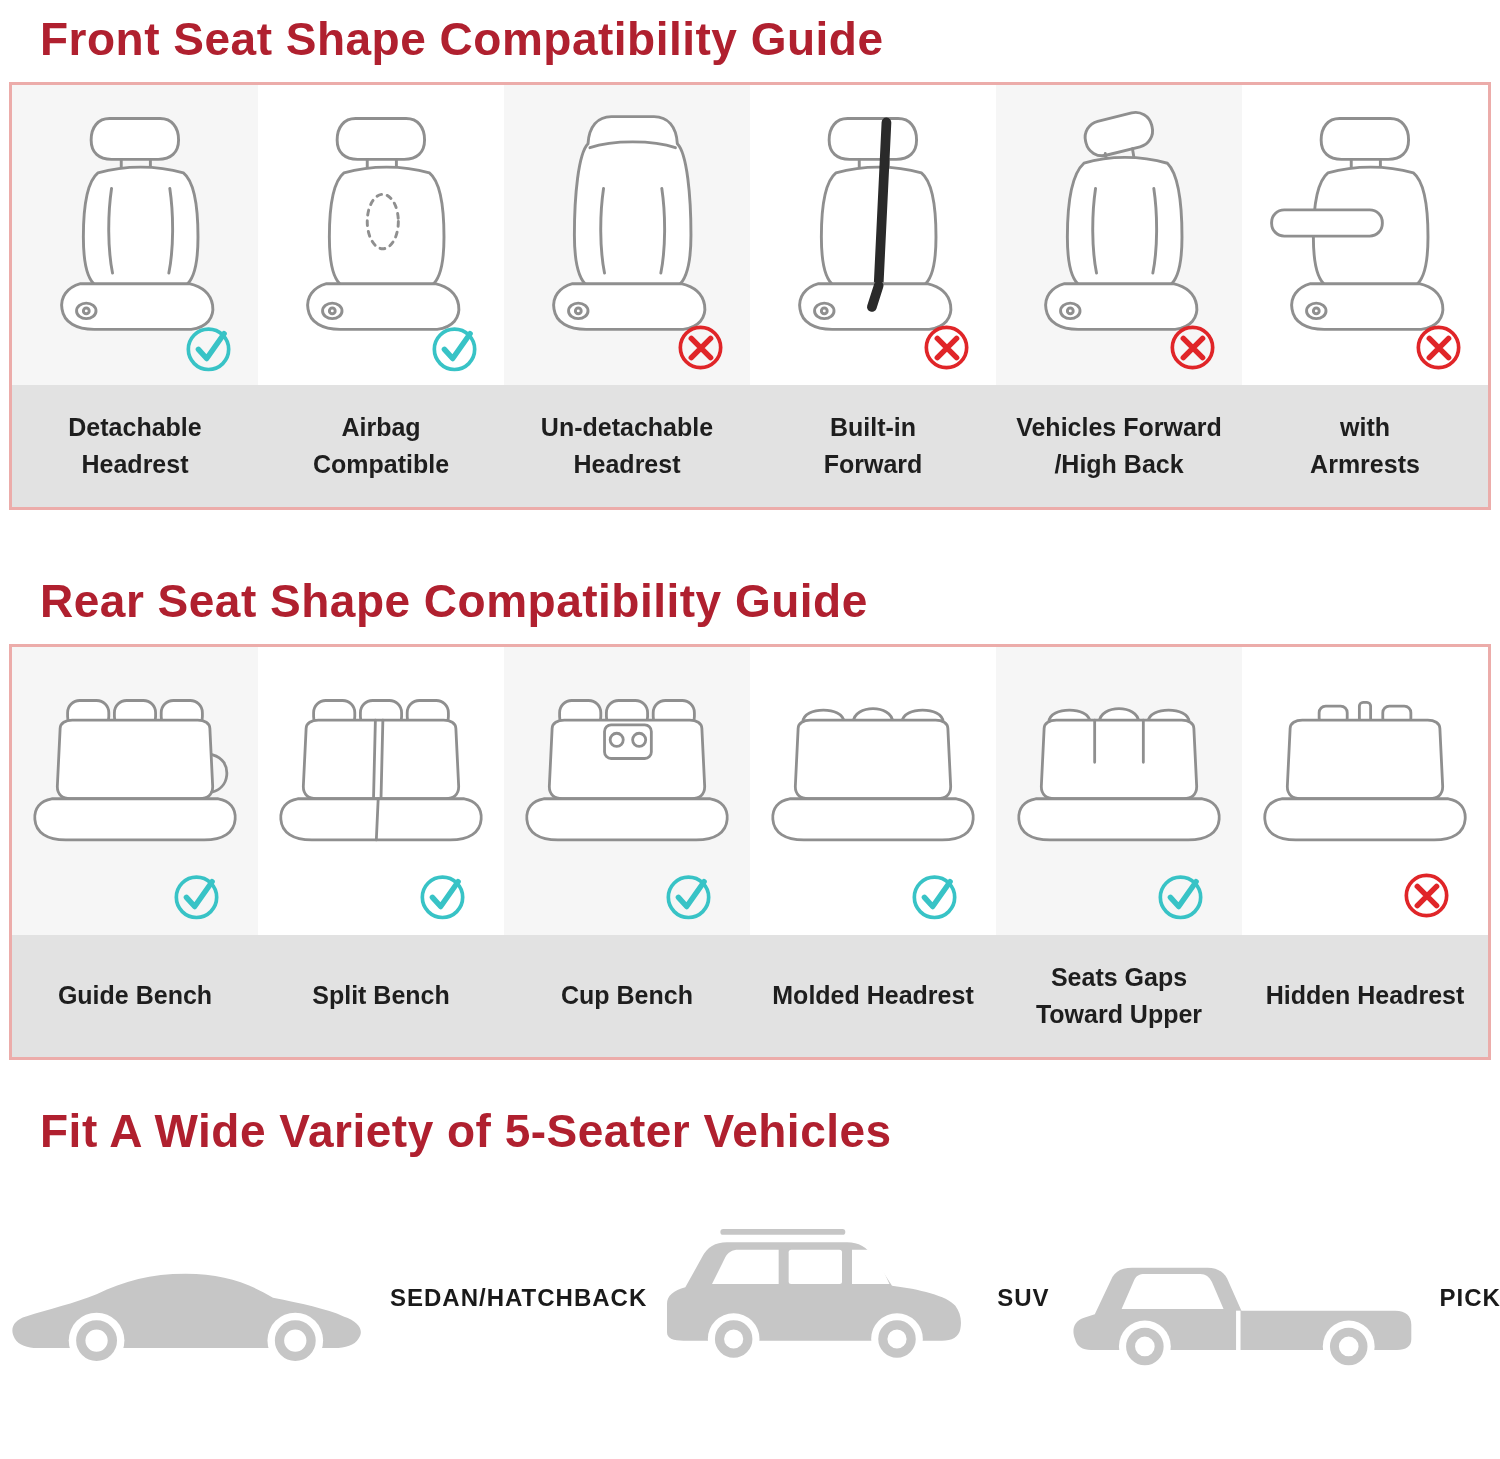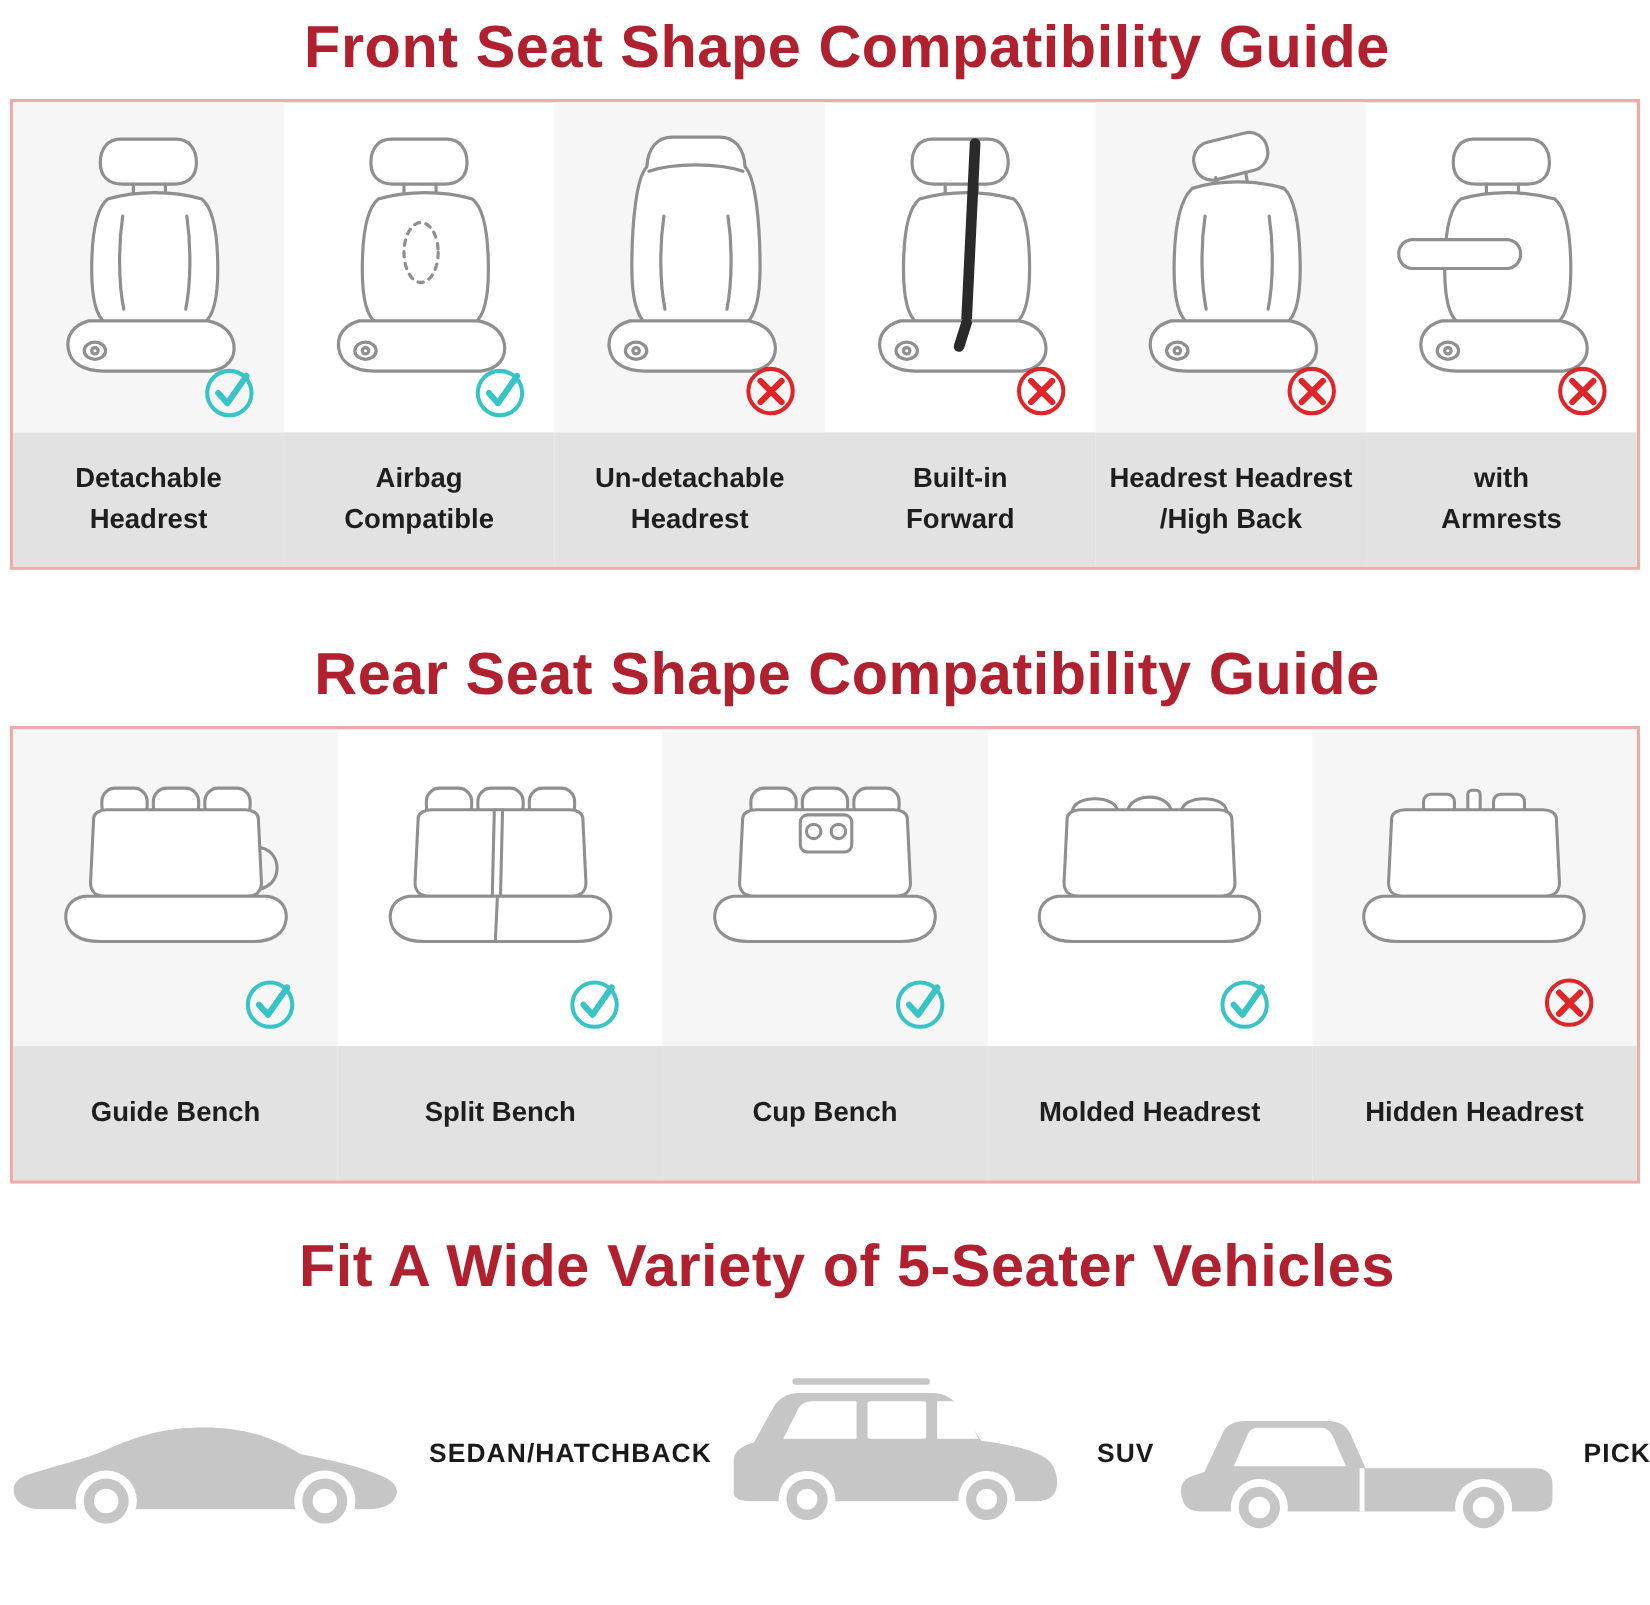--- a/index.html
+++ b/index.html
@@ -1,21 +1,21 @@
 <!DOCTYPE html>
 <html><head>
 <meta charset="utf-8">
 <style>
   html,body{margin:0;padding:0}
   body{
     width:1500px;height:1459px;background:#ffffff;overflow:hidden;
     font-family:"Liberation Sans",sans-serif;
   }
   .section-title{
-    margin:0;text-align:center;color:#b0202f;font-size:54px;font-weight:bold;
+    margin:0;text-align:left;color:#b0202f;font-size:46px;font-weight:bold;
     letter-spacing:.5px;
     padding-left:40px;
   }
   #front-title{padding-top:12px}
   #rear-title{margin-top:64px}
   #vehicles-title{margin-top:44px}
 
   .panel{margin:16px 9px 0;border:3px solid #ecacaa;display:flex;background:#fff}
   .col{flex:1 1 0;display:flex;flex-direction:column;min-width:0}
   .seat-area{position:relative;display:flex;align-items:flex-start;justify-content:center}
@@ -178,21 +178,21 @@
       </svg>
       <span class="status status-cross">
 
         <svg class="icon-cross" viewBox="0 0 60 60">
             <circle cx="30" cy="30" r="22" fill="none" stroke="#e02528" stroke-width="4"></circle>
             <path d="M20,20 L41,41 M41,20 L20,41" fill="none" stroke="#e02528" stroke-width="6" stroke-linecap="round"></path>
           </svg>
       </span>
     </div>
     <div class="label-area">
-      <span>Headrest Headrest</span>
+      <span>Vehicles Forward</span>
       <span>/High Back</span>
     </div>
   </div>
 
   <div class="col">
     <div class="seat-area">
       <svg class="seat-svg" viewBox="0 0 220 245">
         <g class="seatline">
           <path d="M84,16 C72,16 65,25 65,38 C65,51 73,58 86,58 L134,58 C147,58 155,51 155,38 C155,25 148,16 136,16 Z"></path>
           <path class="noline" d="M96,58 L96,71 M126,58 L126,71"></path>
@@ -321,20 +321,45 @@
           </svg>
 
       </span>
     </div>
     <div class="label-area">
       <span>Molded Headrest</span>
       <span></span>
     </div>
   </div>
 
+  <div class="col">
+    <div class="seat-area">
+      <svg class="bench-svg" viewBox="0 0 250 185">
+        <g class="seatline">
+          <path d="M50,31 C51,14 93,14 94,31 Z"></path>
+          <path d="M104,31 C105,12 145,12 146,31 Z"></path>
+          <path d="M156,31 C157,14 199,14 200,31 Z"></path>
+          <path d="M42,100 L45,38 C45,32 51,29 58,29 L192,29 C199,29 205,32 205,38 L208,100 C208,109 202,113 194,113 L56,113 C48,113 42,109 42,100 Z"></path>
+          <path class="noline" d="M99,29 L99,74 M151,29 L151,74"></path>
+          <path d="M36,113 C24,115 17,123 18,135 C19,149 31,157 51,157 L199,157 C219,157 231,149 232,135 C233,123 226,115 214,113 Z"></path>
+        </g>
+      </svg>
+      <span class="status status-check">
+        <svg class="icon-check" viewBox="0 0 60 60">
+            <circle cx="30" cy="32" r="22" fill="none" stroke="#38c3c6" stroke-width="4"></circle>
+            <path d="M19,32 L28,42 L47,15" fill="none" stroke="#38c3c6" stroke-width="6" stroke-linecap="round" stroke-linejoin="round"></path>
+          </svg>
+
+      </span>
+    </div>
+    <div class="label-area">
+      <span>Seats Gaps</span>
+      <span>Toward Upper</span>
+    </div>
+  </div>
 
   <div class="col">
     <div class="seat-area">
       <svg class="bench-svg" viewBox="0 0 250 185">
         <g class="seatline">
           <rect x="76" y="14" width="30" height="20" rx="7"></rect>
           <rect x="144" y="14" width="30" height="20" rx="7"></rect>
           <rect x="119" y="10" width="12" height="26" rx="4"></rect>
           <path d="M42,100 L45,38 C45,32 51,29 58,29 L192,29 C199,29 205,32 205,38 L208,100 C208,109 202,113 194,113 L56,113 C48,113 42,109 42,100 Z"></path>
           <path d="M36,113 C24,115 17,123 18,135 C19,149 31,157 51,157 L199,157 C219,157 231,149 232,135 C233,123 226,115 214,113 Z"></path>

